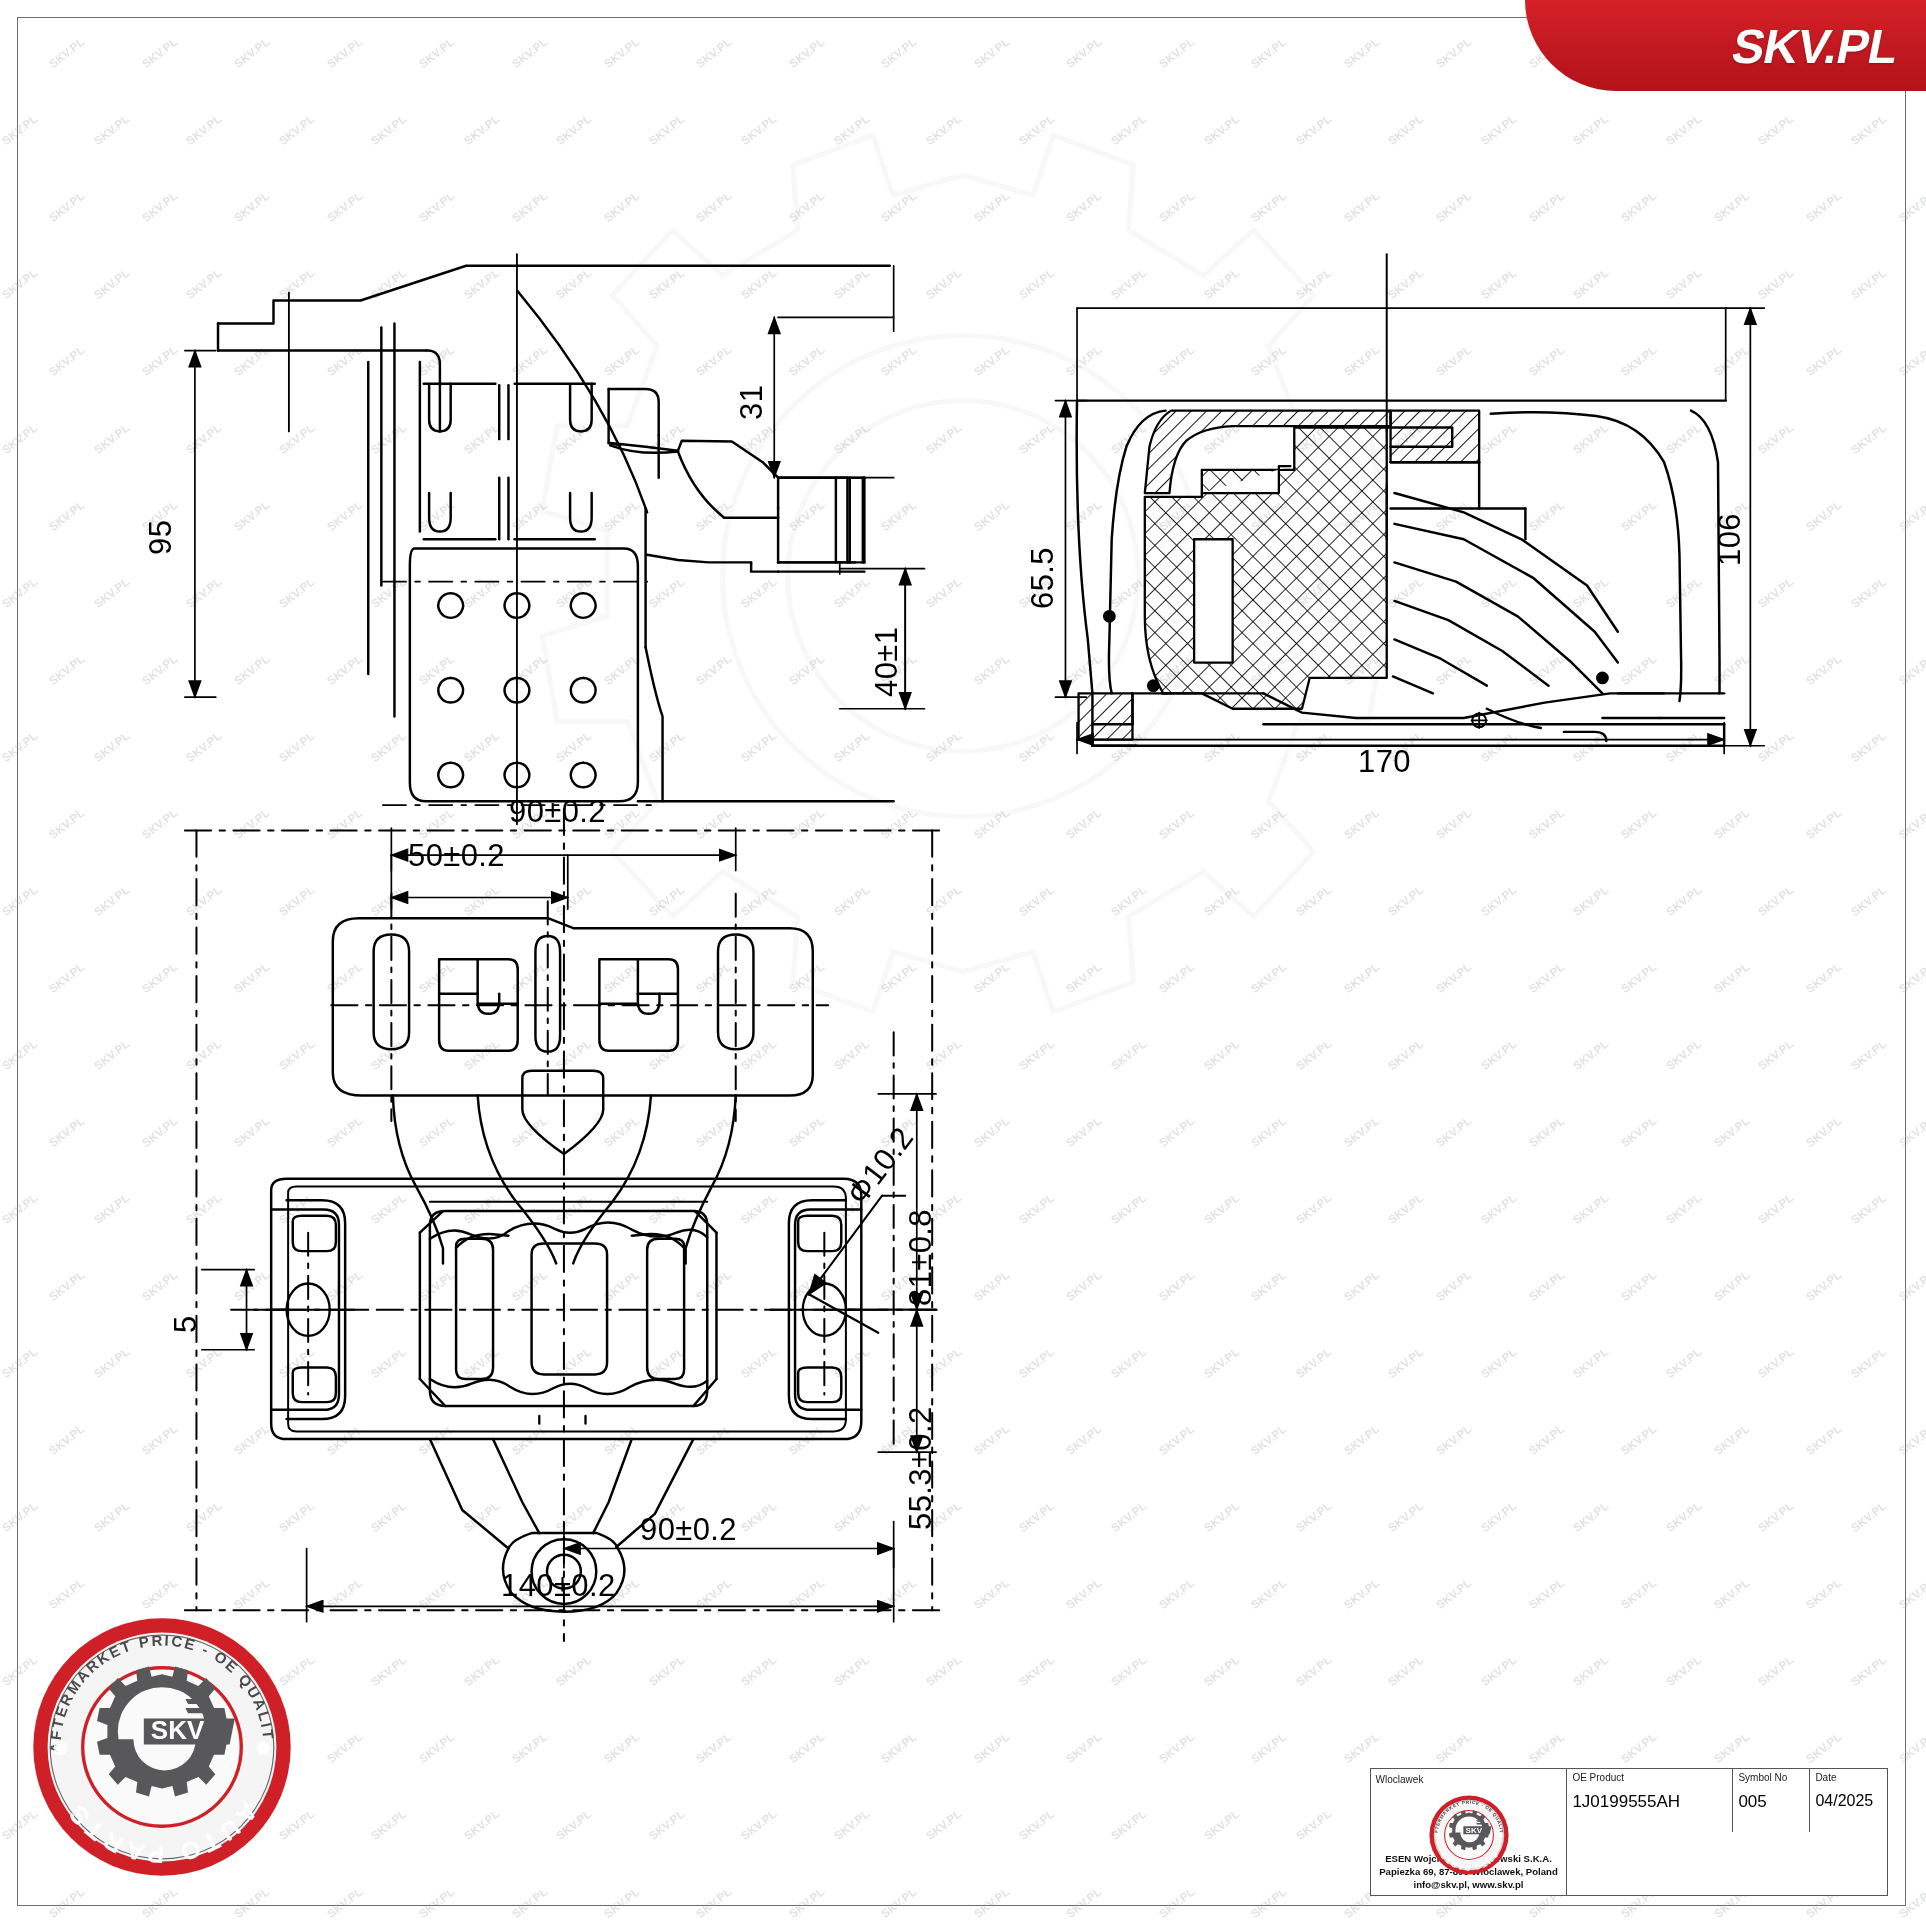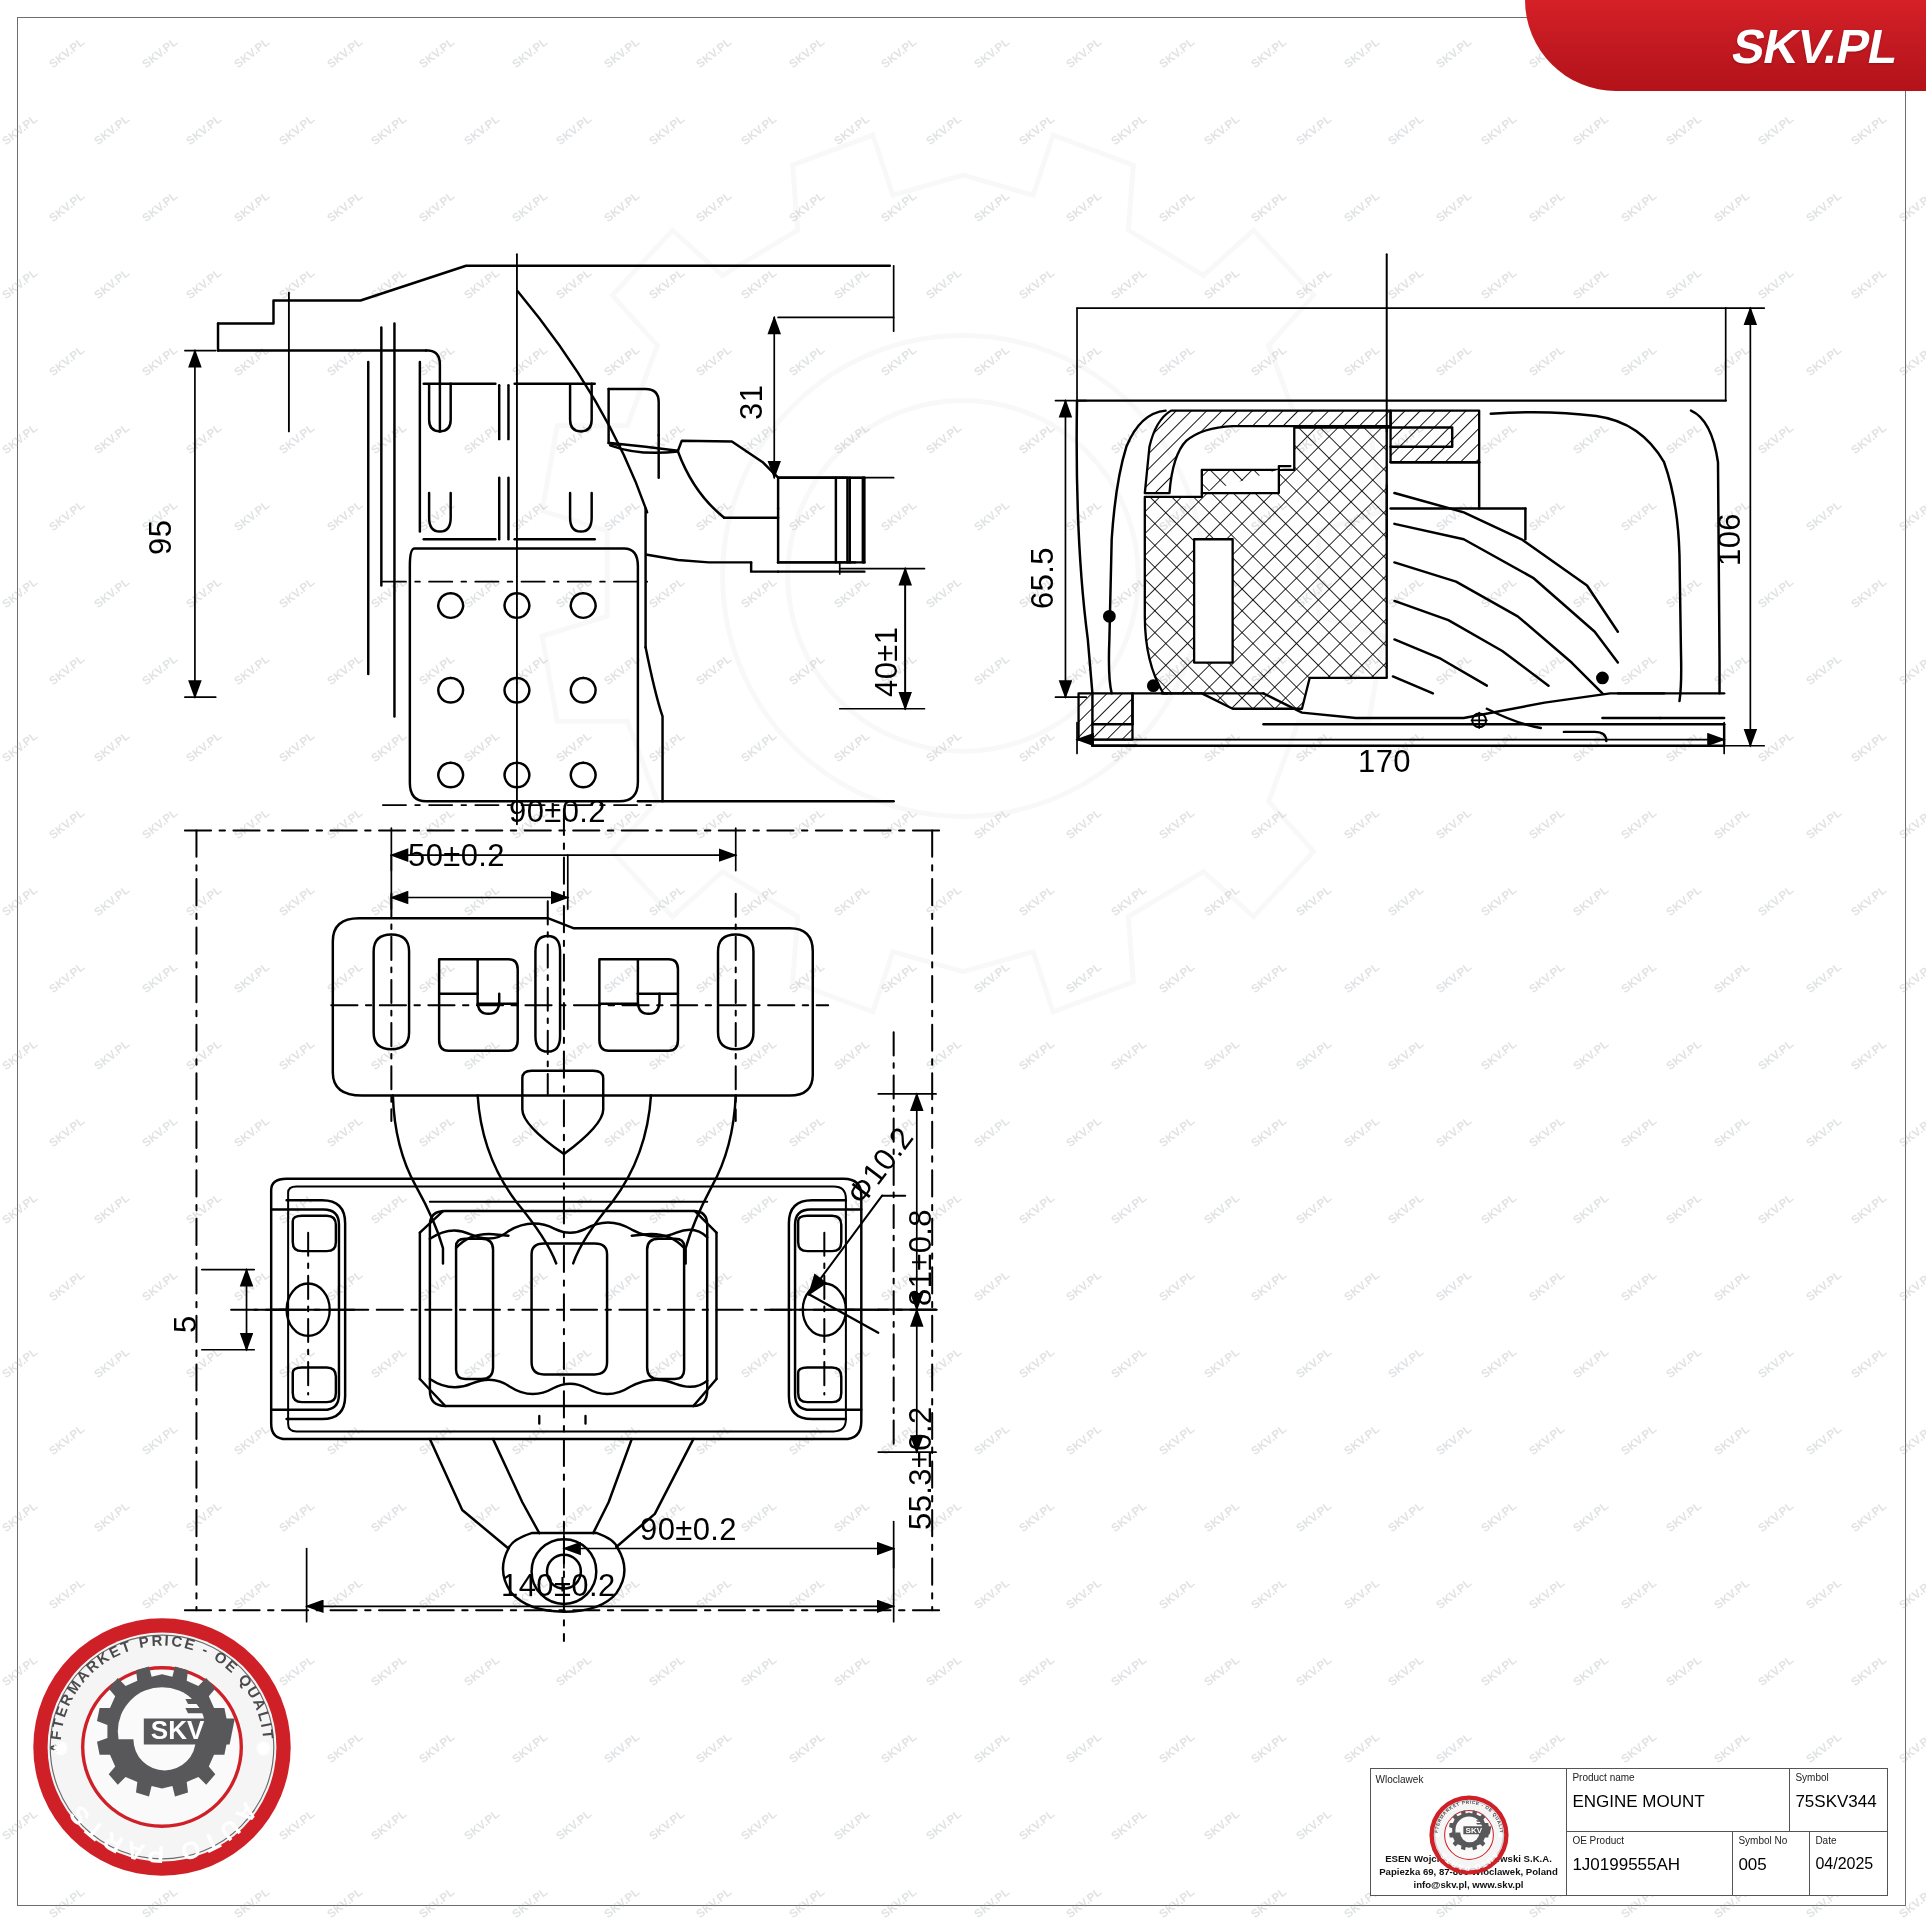--- a/index.html
+++ b/index.html
@@ -1079,30 +1079,20 @@
             </svg></div>
       </div>
       <div class="tb-imp-addr">
         <div>ESEN Wojciech Michorzewski S.K.A.</div>
         <div>Papiezka 69, 87-800 Wloclawek, Poland</div>
         <div>info@skv.pl, www.skv.pl</div>
       </div>
     </div>
 
     <div class="tb-right">
-      <div class="tb-top">
-        <div class="tb-cell tb-prod">
-          <div class="tb-lbl">Product name</div>
-          <div class="tb-val">ENGINE MOUNT</div>
-        </div>
-        <div class="tb-cell tb-sym">
-          <div class="tb-lbl">Symbol</div>
-          <div class="tb-val">75SKV344</div>
-        </div>
-      </div>
       <div class="tb-bot">
         <div class="tb-cell tb-oe">
           <div class="tb-lbl">OE Product</div>
           <div class="tb-val">1J0199555AH</div>
         </div>
         <div class="tb-cell tb-dia">
           <div class="tb-lbl">Symbol No</div>
           <div class="tb-val">005</div>
         </div>
         <div class="tb-cell tb-date">

